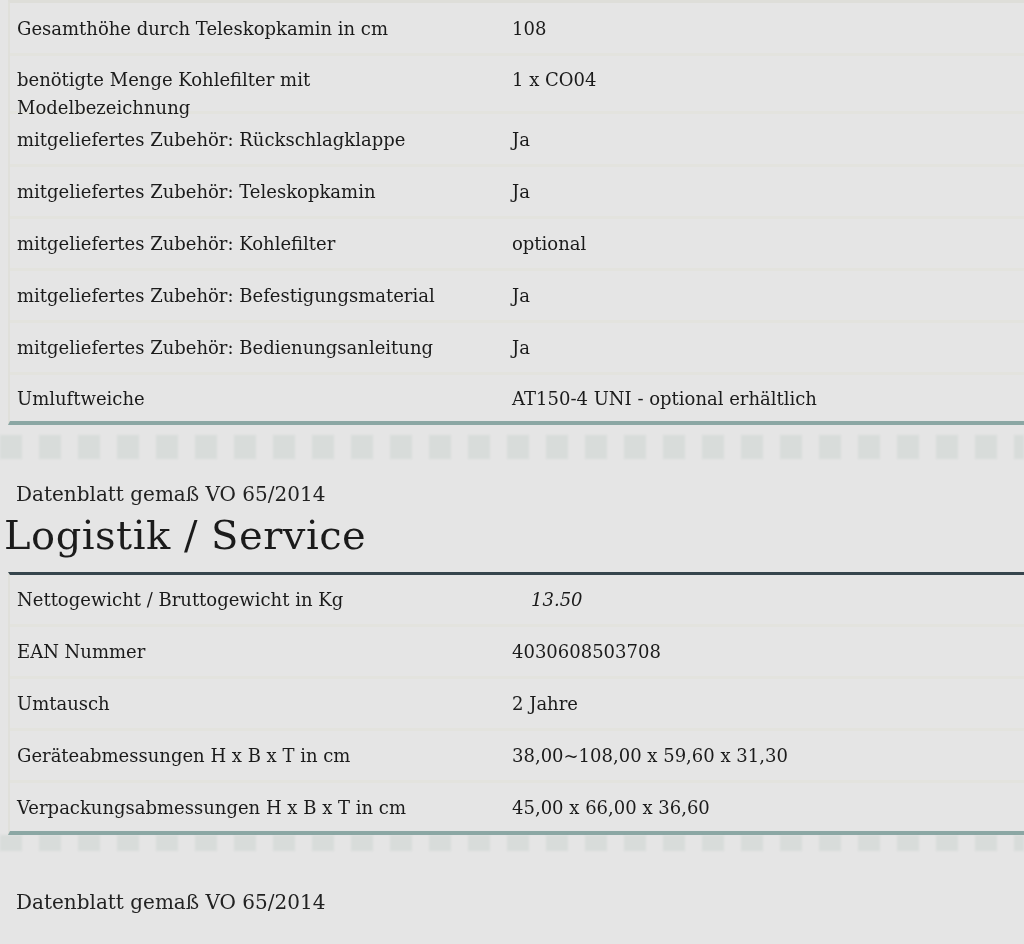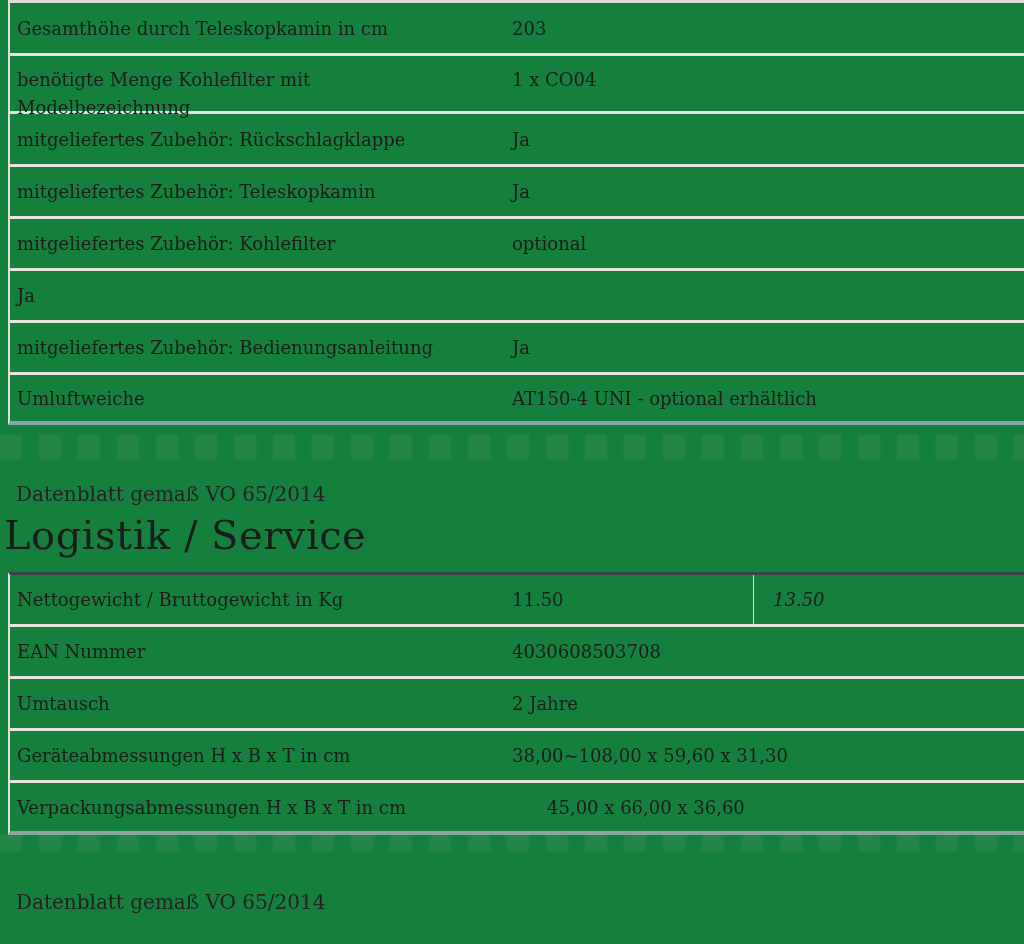--- a/index.html
+++ b/index.html
@@ -1,21 +1,21 @@
 <!DOCTYPE html>
 <html><head>
 <meta charset="utf-8">
 <style>
   html, body { margin: 0; padding: 0; background: #ffffff; }
   .page {
     position: relative;
     width: 1024px;
     height: 944px;
     overflow: hidden;
-    background: #15803d;
+    background: #e5e5e5;
     font-family: "DejaVu Serif", "Liberation Serif", serif;
     color: #1b1b1b;
   }
   * { box-sizing: border-box; }
 
   
   .table {
     margin-left: 8px;
     border-left: 2px solid #e0e0db;
   }
@@ -38,21 +38,21 @@
   }
   .row.h53 { height: 53px; }
   .row.tall {
     height: 58px;
     align-items: flex-start;
     padding-top: 10px;
     line-height: 28px;
     white-space: normal;
   }
   .row.last-spec { height: 46px; border-bottom: none; }
-  .row.last-log  { height: 48px; border-bottom: none; gap: 35px; }
+  .row.last-log  { height: 48px; border-bottom: none; }
 
   .cell.label { flex: 0 0 495px; overflow: visible; }
   .cell.label .wrap { display: block; max-width: 340px; }
   .cell.value { flex: 1 1 auto; }
   .cell.value1 {
     flex: 0 0 242px;
     border-right: 1px solid #d9d9d4;
     align-self: stretch;
     display: flex;
     align-items: center;
@@ -92,21 +92,21 @@
 </style>
 </head>
 <body>
 
 <div class="page">
 
   <section class="table spec">
 
     <div class="row h53">
       <div class="cell label">Gesamthöhe durch Teleskopkamin in cm</div>
-      <div class="cell value">203</div>
+      <div class="cell value">108</div>
     </div>
 
     <div class="row tall">
       <div class="cell label">
         <span class="wrap">benötigte Menge Kohlefilter mit Modelbezeichnung</span>
       </div>
       <div class="cell value">1 x CO04</div>
     </div>
 
     <div class="row h53">
@@ -118,20 +118,21 @@
       <div class="cell label">mitgeliefertes Zubehör: Teleskopkamin</div>
       <div class="cell value">Ja</div>
     </div>
 
     <div class="row">
       <div class="cell label">mitgeliefertes Zubehör: Kohlefilter</div>
       <div class="cell value">optional</div>
     </div>
 
     <div class="row">
+      <div class="cell label">mitgeliefertes Zubehör: Befestigungsmaterial</div>
       <div class="cell value">Ja</div>
     </div>
 
     <div class="row">
       <div class="cell label">mitgeliefertes Zubehör: Bedienungsanleitung</div>
       <div class="cell value">Ja</div>
     </div>
 
     <div class="row last-spec">
       <div class="cell label">Umluftweiche</div>
@@ -145,21 +146,20 @@
   <div class="note">Datenblatt gemaß VO 65/2014</div>
 
   <h1 class="heading">Logistik / Service</h1>
 
   <div class="spacer-heading-table"></div>
 
   <section class="table logistik">
 
     <div class="row">
       <div class="cell label">Nettogewicht / Bruttogewicht in Kg</div>
-      <div class="cell value1">11.50</div>
       <div class="cell value2">13.50</div>
     </div>
 
     <div class="row">
       <div class="cell label">EAN Nummer</div>
       <div class="cell value">4030608503708</div>
     </div>
 
     <div class="row">
       <div class="cell label">Umtausch</div>

